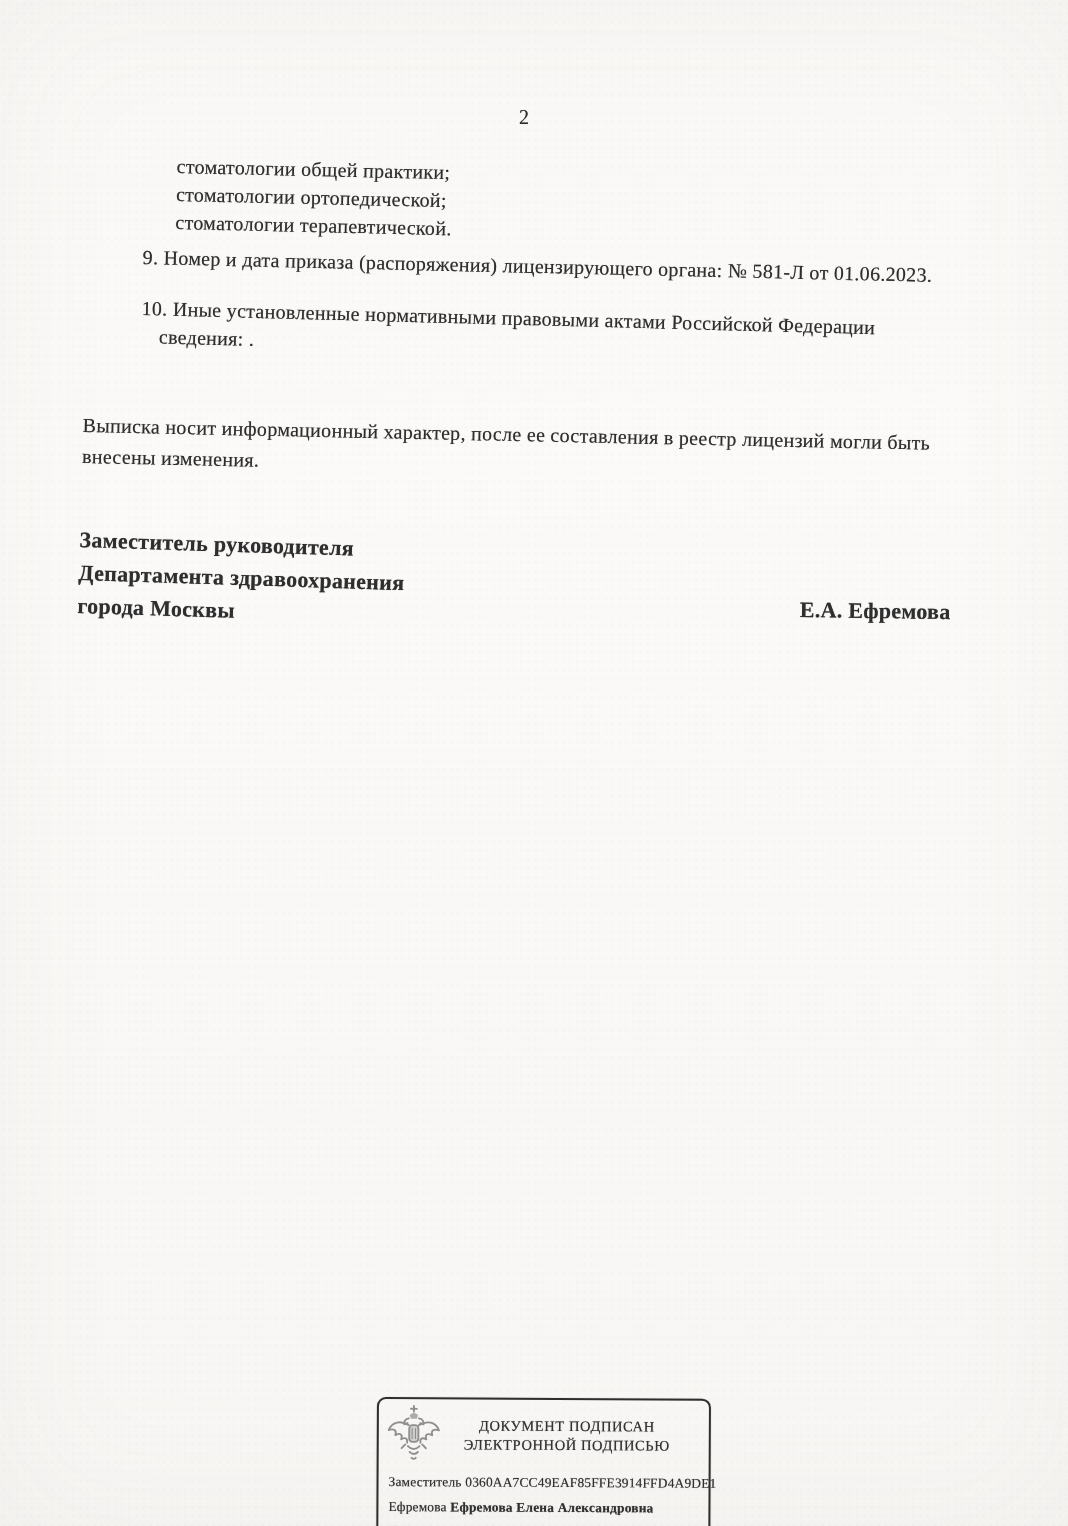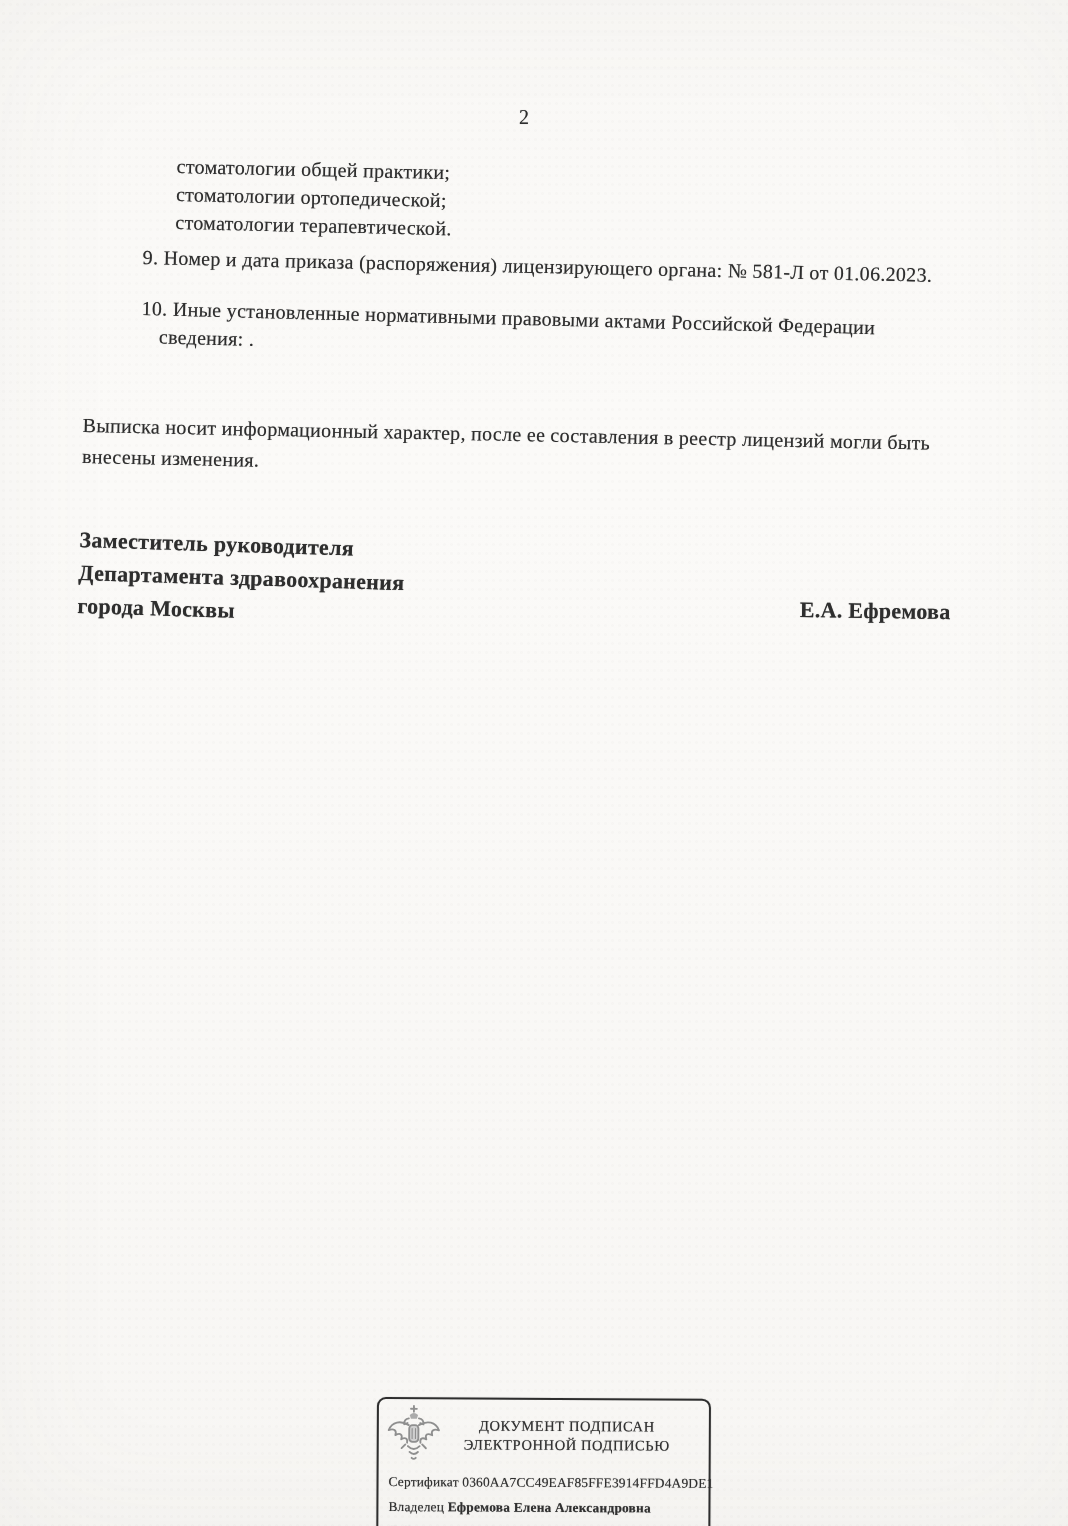--- a/index.html
+++ b/index.html
@@ -151,23 +151,23 @@
           <path d="M22 48 l-4.5 4.5 M42 48 l4.5 4.5"></path>
         </g>
       </svg>
       <div class="stamp-title">
         <div>ДОКУМЕНТ ПОДПИСАН</div>
         <div>ЭЛЕКТРОННОЙ ПОДПИСЬЮ</div>
       </div>
     </div>
     <div class="stamp-body">
       <div class="s-line">
-        <span>Сертификат</span>
+        <span>Заместитель</span>
         <span>0360AA7CC49EAF85FFE3914FFD4A9DE1</span>
       </div>
       <div class="s-line">
-        <span>Владелец</span>
+        <span>Ефремова</span>
         <span class="bold">Ефремова Елена Александровна</span>
       </div>
       <div class="s-line">Действителен с 13.03.2023 по 05.06.2024</div>
     </div>
   </div>
 </div>
 
 </body></html>

